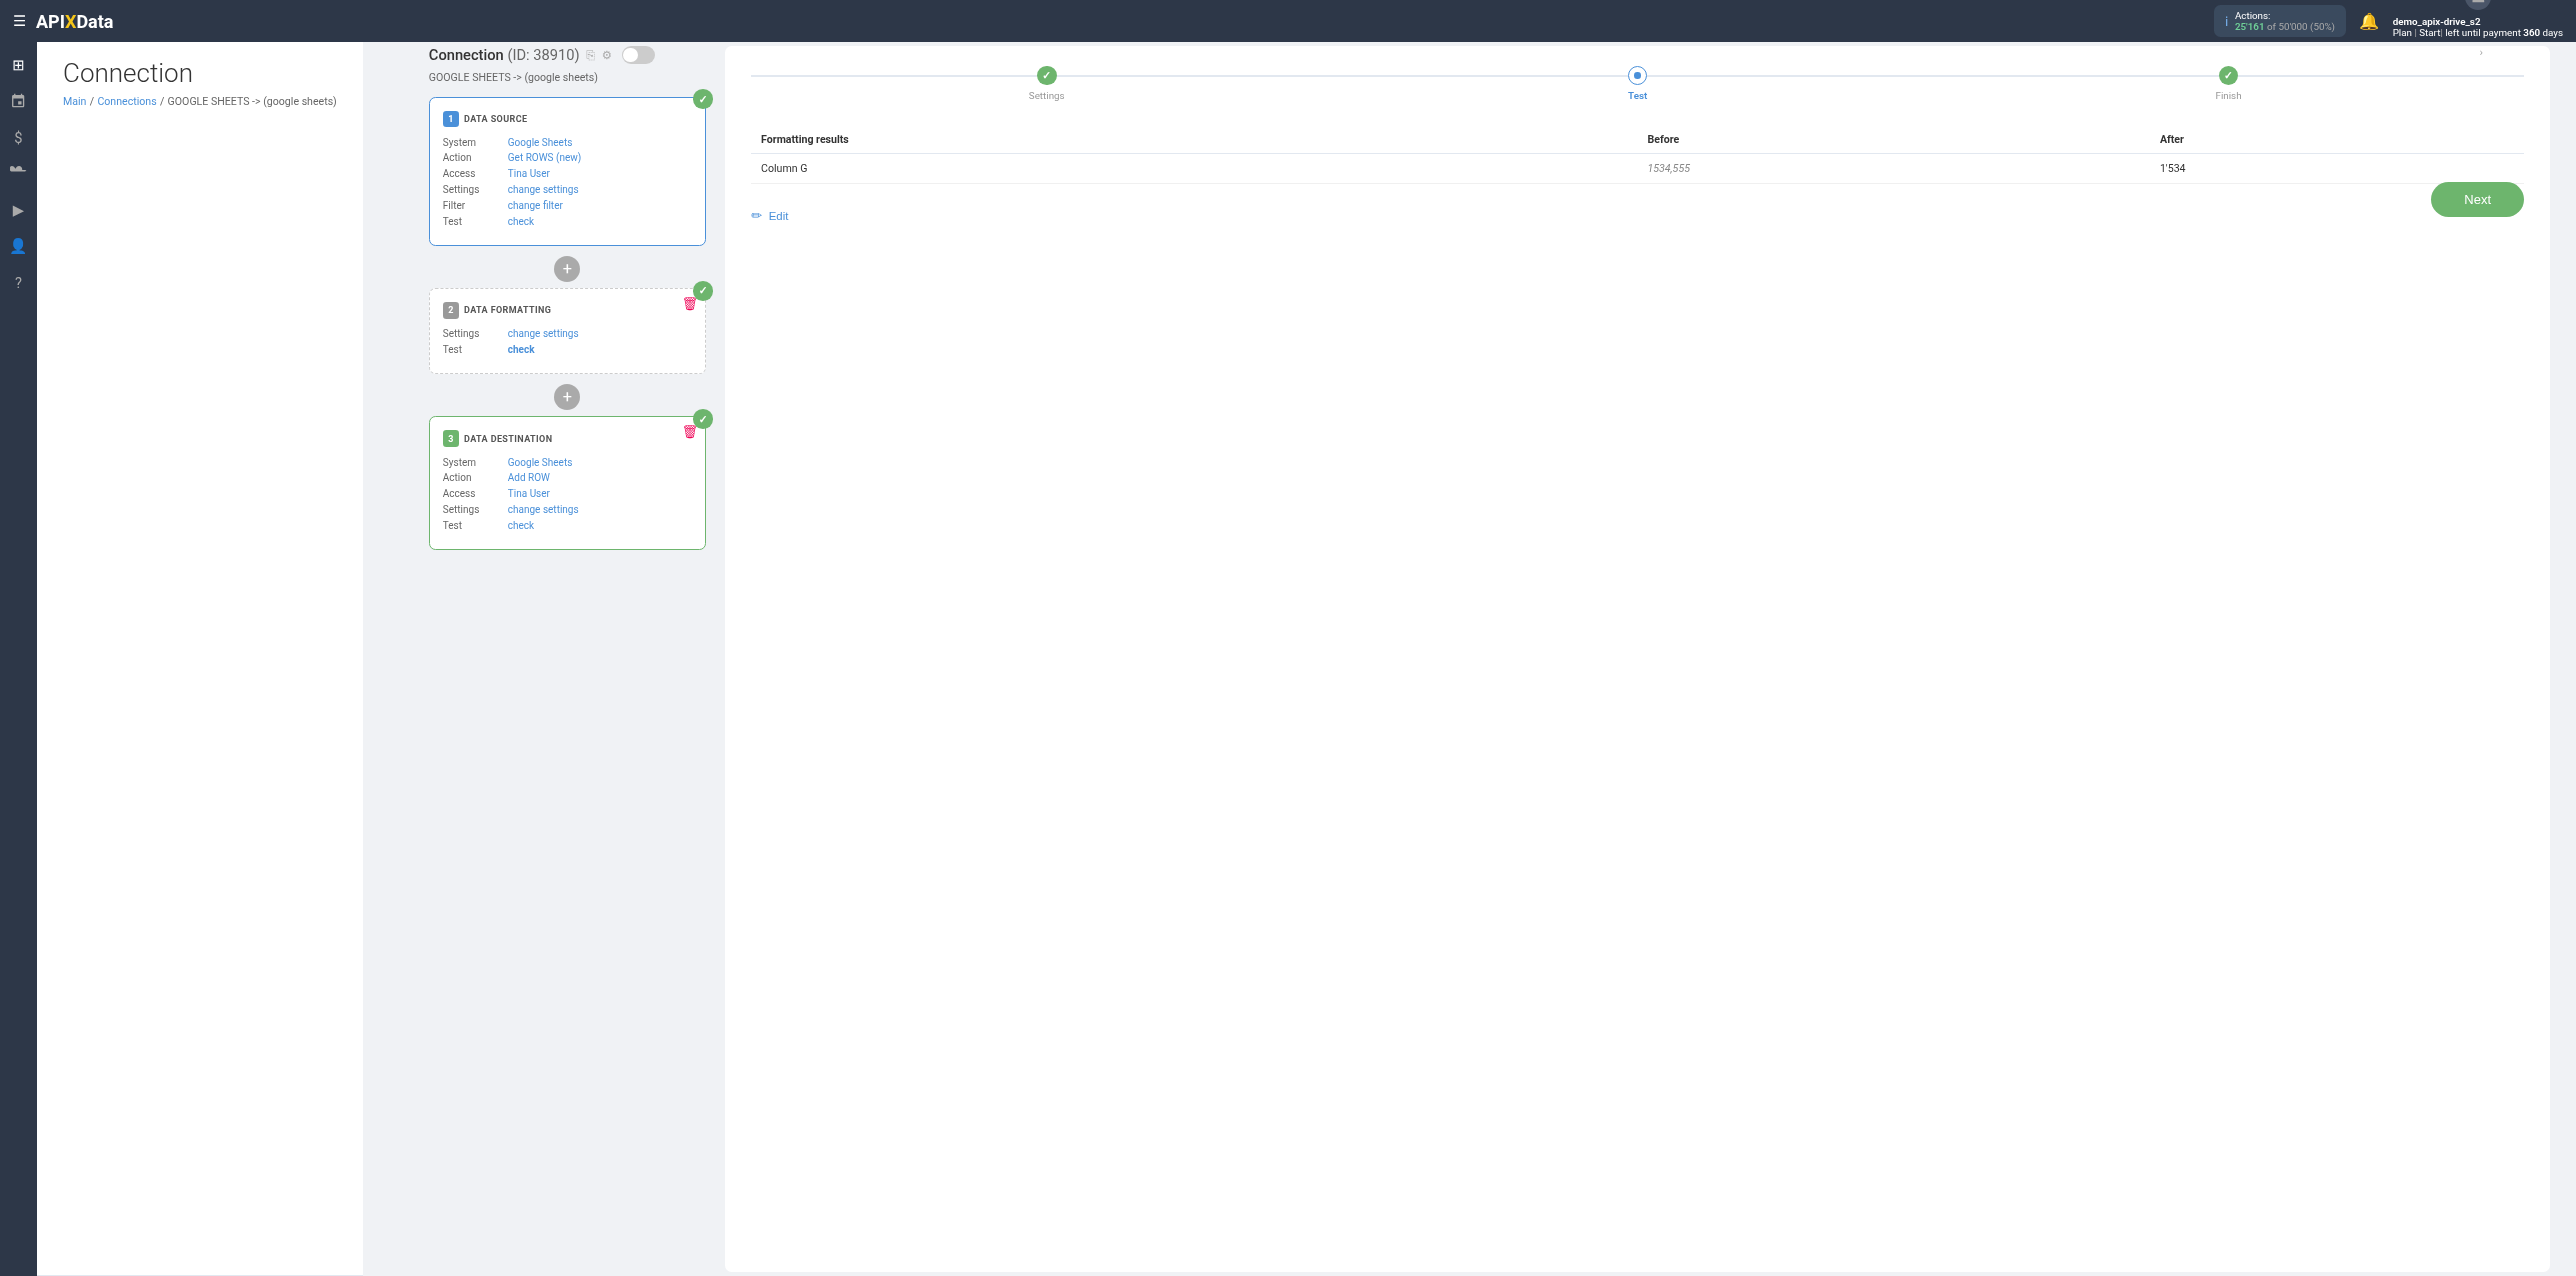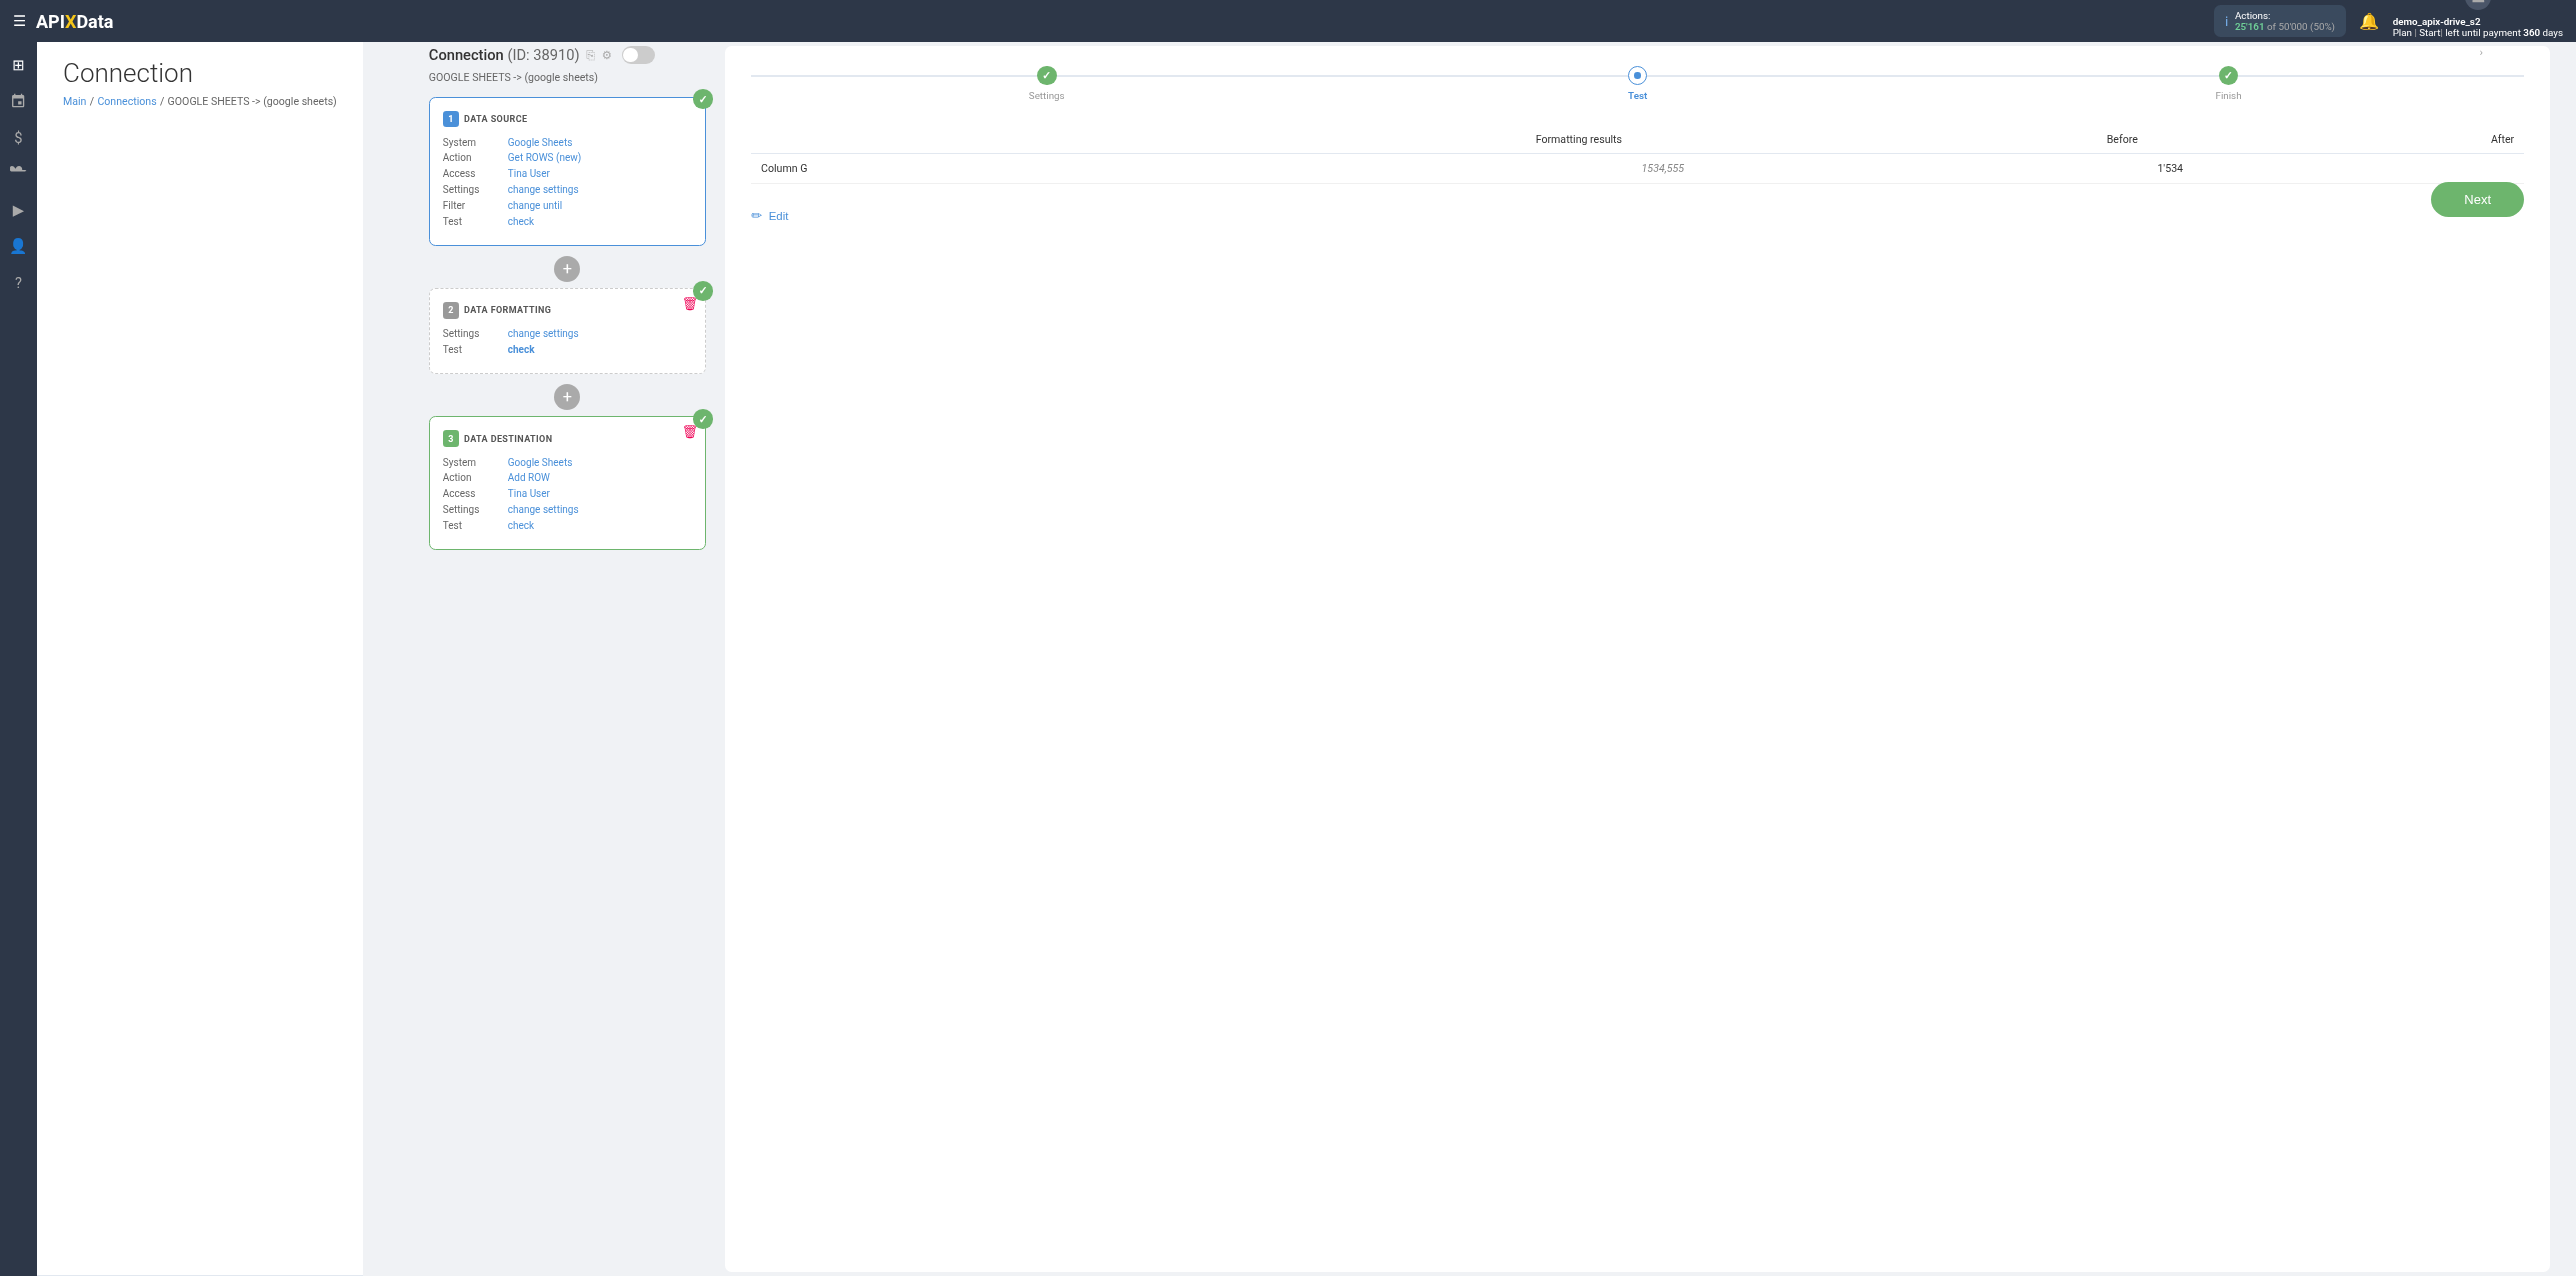--- a/index.html
+++ b/index.html
@@ -156,21 +156,21 @@
       justify-content: center; font-size: 10.6px; font-weight: 700; z-index: 1; margin-bottom: 4.9px;
     }
     .step-circle.done { background: #6db56d; color: #fff; }
     .step-circle.active { background: #fff; border: 1.6px solid #4a90d9; color: #4a90d9; }
     .step-label { font-size: 9.8px; color: #999; }
     .step-label.active { color: #4a90d9; font-weight: 600; }
 
     
     .results-table { width: 100%; border-collapse: collapse; margin-bottom: 19.5px; }
     .results-table th {
-      text-align: right; font-weight: 400; font-size: 10.6px; color: #333;
+      text-align: left; font-weight: 700; font-size: 10.6px; color: #333;
       border-bottom: 1.6px solid #e2e8f0; padding: 6.5px 9.8px;
     }
     .results-table td {
       padding: 8.1px 9.8px; font-size: 10.6px; color: #333;
       border-bottom: 0.8px solid #f0f0f0;
     }
     .results-table td.before { color: #888; font-style: italic; }
 
     
     .edit-btn {
@@ -289,21 +289,21 @@
         <div class="block-row">
           <span class="block-label">Access</span>
           <span class="block-value">Tina User</span>
         </div>
         <div class="block-row">
           <span class="block-label">Settings</span>
           <span class="block-value">change settings</span>
         </div>
         <div class="block-row">
           <span class="block-label">Filter</span>
-          <span class="block-value">change until</span>
+          <span class="block-value">change filter</span>
         </div>
         <div class="block-row">
           <span class="block-label">Test</span>
           <span class="block-value">check</span>
         </div>
       </div>
 
       <div class="add-step-btn">+</div>
 
       <div class="block-card formatting">

